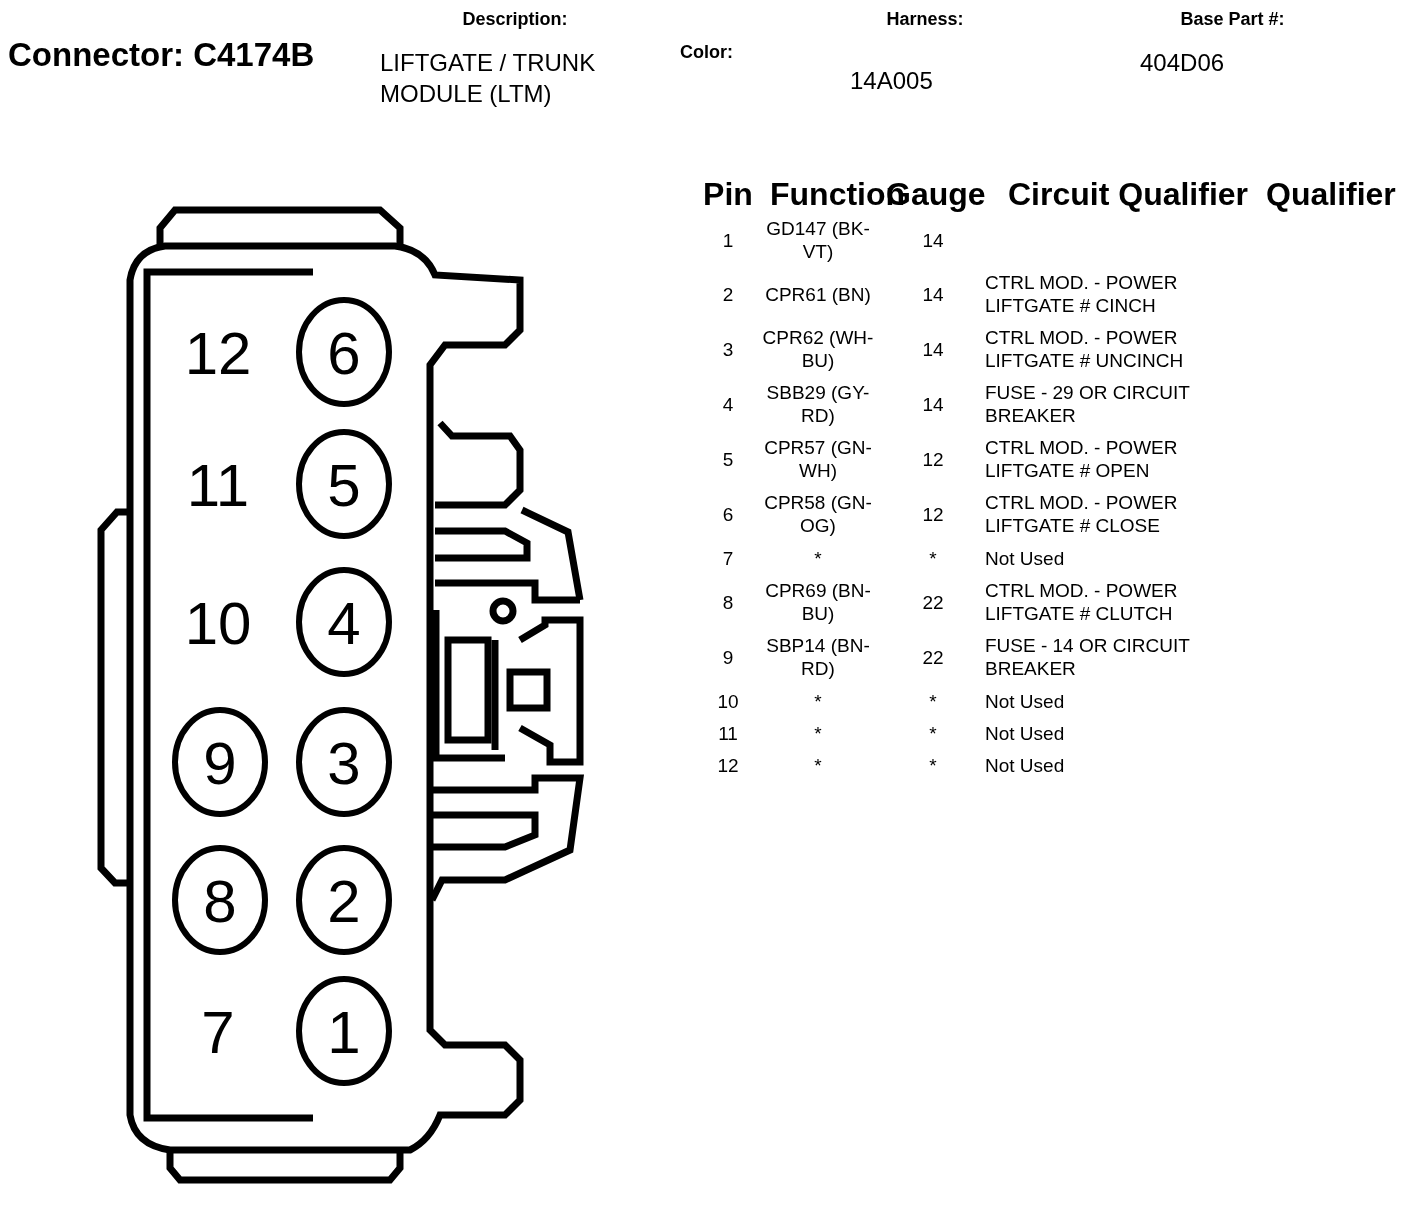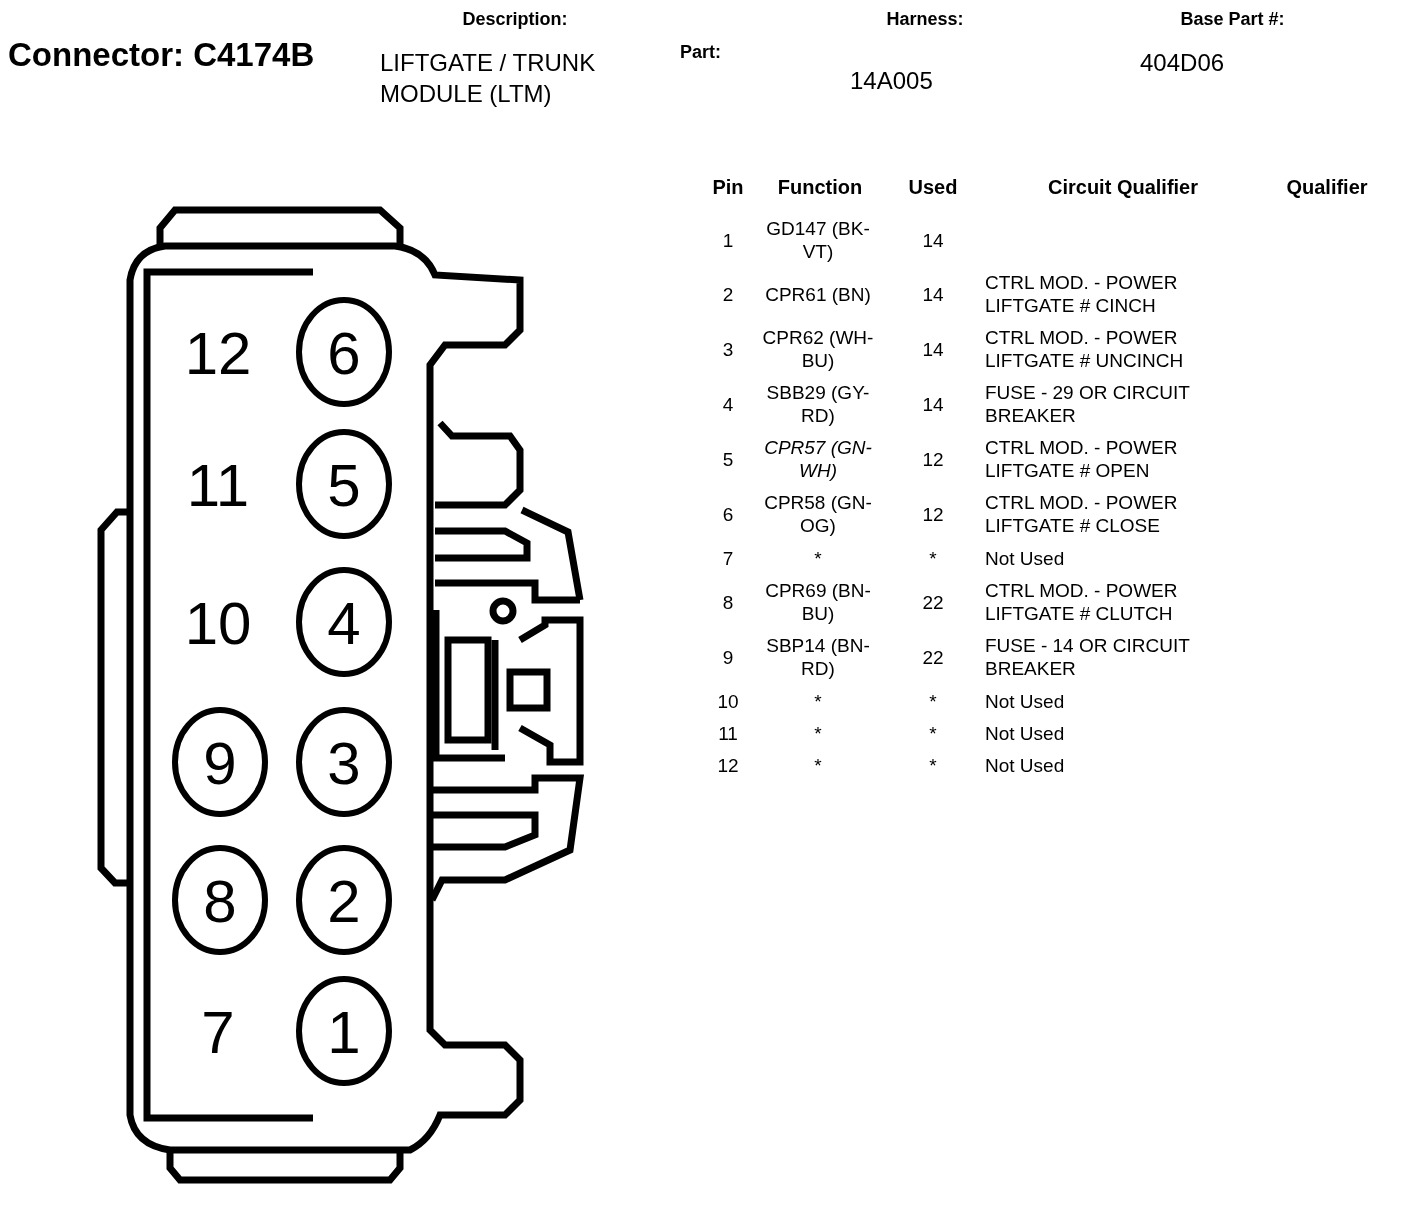--- a/index.html
+++ b/index.html
@@ -12,42 +12,42 @@
     .desc-lbl { left: 390px; width: 250px; top: 9px; }
     .desc-val { left: 380px; width: 270px; top: 47px; }
     .color-lbl { left: 680px; top: 42px; text-align: left; }
     .harn-lbl { left: 850px; width: 150px; top: 9px; }
     .harn-val { left: 850px; width: 150px; top: 65px; }
     .base-lbl { left: 1140px; width: 185px; top: 9px; }
     .base-val { left: 1140px; width: 185px; top: 47px; }
 
     #diagram { left: 0; top: 150px; }
 
-    .th { top: 176px; font-size: 20px; font-weight: bold; text-align: center; white-space: nowrap; }
+    .th { top: 176px; font-size: 32px; font-weight: bold; text-align: center; white-space: nowrap; }
     .th-pin { left: 700px; width: 56px; }
     .th-circ { left: 770px; width: 100px; }
     .th-gauge { left: 886px; width: 94px; }
     .th-func { left: 1008px; width: 230px; }
     .th-qual { left: 1266px; width: 122px; }
 
     .row { position: absolute; left: 700px; width: 700px; font-size: 19px; line-height: 23px; }
     .row > div { position: absolute; top: 0; display: flex; align-items: center; }
     .c-pin { left: 0; width: 56px; justify-content: center; }
     .c-circ { left: 58px; width: 120px; justify-content: center; text-align: center; }
     .c-gauge { left: 186px; width 94px; width: 94px; justify-content: center; }
     .c-func { left: 285px; width: 300px; text-align: left; }
     .c-qual { left: 566px; width: 122px; justify-content: center; }
   </style>
 </head>
 <body>
 
 <div class="abs hdr-title">Connector: C4174B</div>
 <div class="abs lbl desc-lbl">Description:</div>
 <div class="abs val desc-val">LIFTGATE / TRUNK MODULE (LTM)</div>
-<div class="abs lbl color-lbl">Part:</div>
+<div class="abs lbl color-lbl">Color:</div>
 <div class="abs lbl harn-lbl">Harness:</div>
 <div class="abs val harn-val">14A005</div>
 <div class="abs lbl base-lbl">Base Part #:</div>
 <div class="abs val base-val">404D06</div>
 
 <svg id="diagram" class="abs" width="640" height="1060" viewBox="0 150 640 1060">
   <g fill="none" stroke="#000" stroke-width="7" stroke-linejoin="miter">
 
     <path d="M160 246 L160 228 L175 210 L380 210 L400 228 L400 246"></path>
 
@@ -93,21 +93,21 @@
       <text x="220" y="784">9</text>
       <text x="218" y="1053">7</text>
       <text x="218" y="644">10</text>
       <text x="218" y="506">11</text>
       <text x="218" y="374">12</text>
     </g>
 </svg>
 
 <div class="abs th th-pin">Pin</div>
 <div class="abs th th-circ">Function</div>
-<div class="abs th th-gauge">Used</div>
+<div class="abs th th-gauge">Gauge</div>
 <div class="abs th th-func">Circuit Qualifier</div>
 <div class="abs th th-qual">Qualifier</div>
 
 <div id="rows">
     <div class="row" style="top: 216px; height: 48px;">
       <div class="c-pin" style="height: 48px;">1</div>
       <div class="c-circ" style="height: 48px;">GD147 (BK-<br>VT)</div>
       <div class="c-gauge" style="height: 48px;">14</div>
       <div class="c-qual" style="height: 48px;"></div>
     </div>
@@ -127,21 +127,21 @@
     </div>
     <div class="row" style="top: 380px; height: 48px;">
       <div class="c-pin" style="height: 48px;">4</div>
       <div class="c-circ" style="height: 48px;">SBB29 (GY-<br>RD)</div>
       <div class="c-gauge" style="height: 48px;">14</div>
       <div class="c-func" style="height: 48px;">FUSE - 29 OR CIRCUIT<br>BREAKER</div>
       <div class="c-qual" style="height: 48px;"></div>
     </div>
     <div class="row" style="top: 435px; height: 48px;">
       <div class="c-pin" style="height: 48px;">5</div>
-      <div class="c-circ" style="height: 48px; font-style: italic;">CPR57 (GN-<br>WH)</div>
+      <div class="c-circ" style="height: 48px;">CPR57 (GN-<br>WH)</div>
       <div class="c-gauge" style="height: 48px;">12</div>
       <div class="c-func" style="height: 48px;">CTRL MOD. - POWER<br>LIFTGATE # OPEN</div>
       <div class="c-qual" style="height: 48px;"></div>
     </div>
     <div class="row" style="top: 490px; height: 48px;">
       <div class="c-pin" style="height: 48px;">6</div>
       <div class="c-circ" style="height: 48px;">CPR58 (GN-<br>OG)</div>
       <div class="c-gauge" style="height: 48px;">12</div>
       <div class="c-func" style="height: 48px;">CTRL MOD. - POWER<br>LIFTGATE # CLOSE</div>
       <div class="c-qual" style="height: 48px;"></div>

